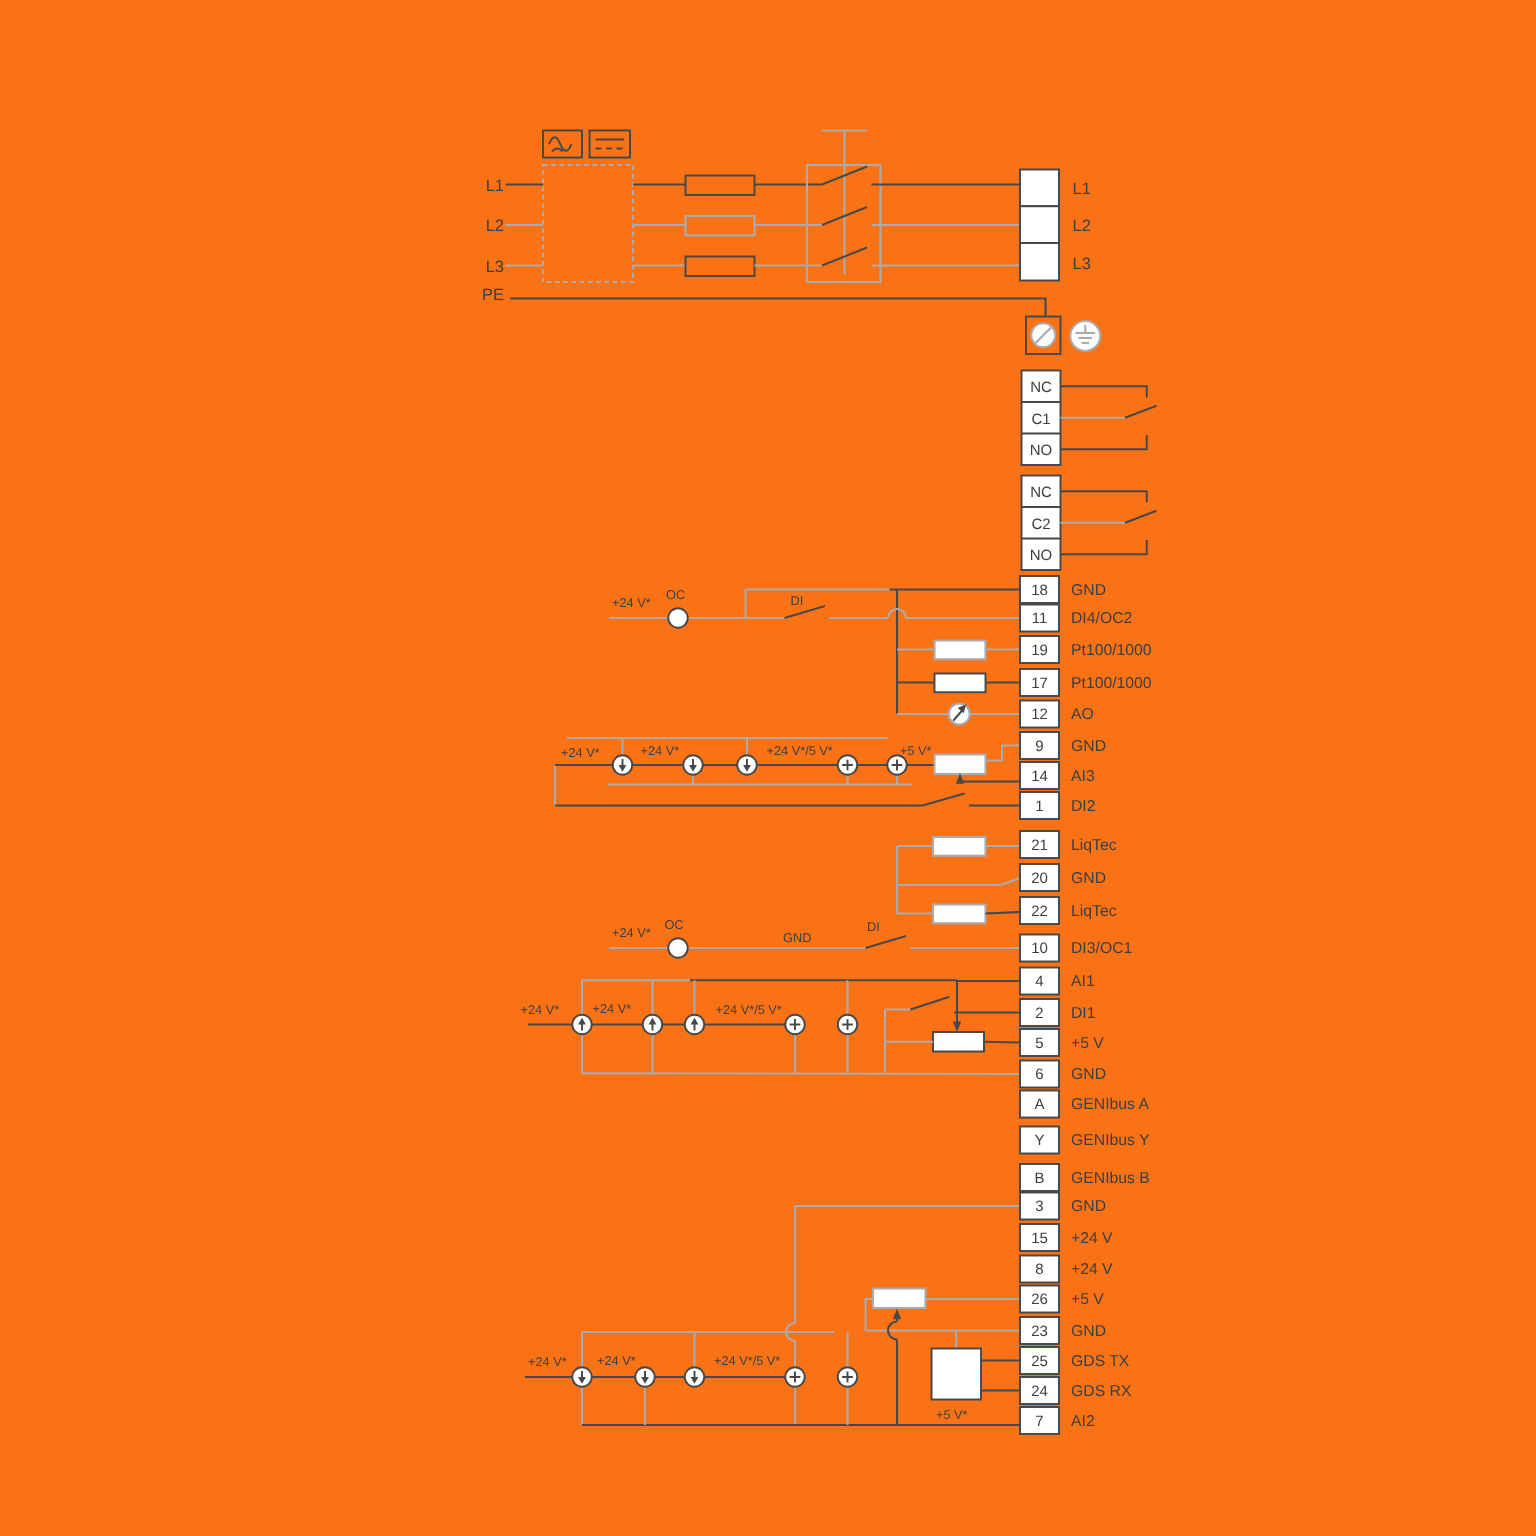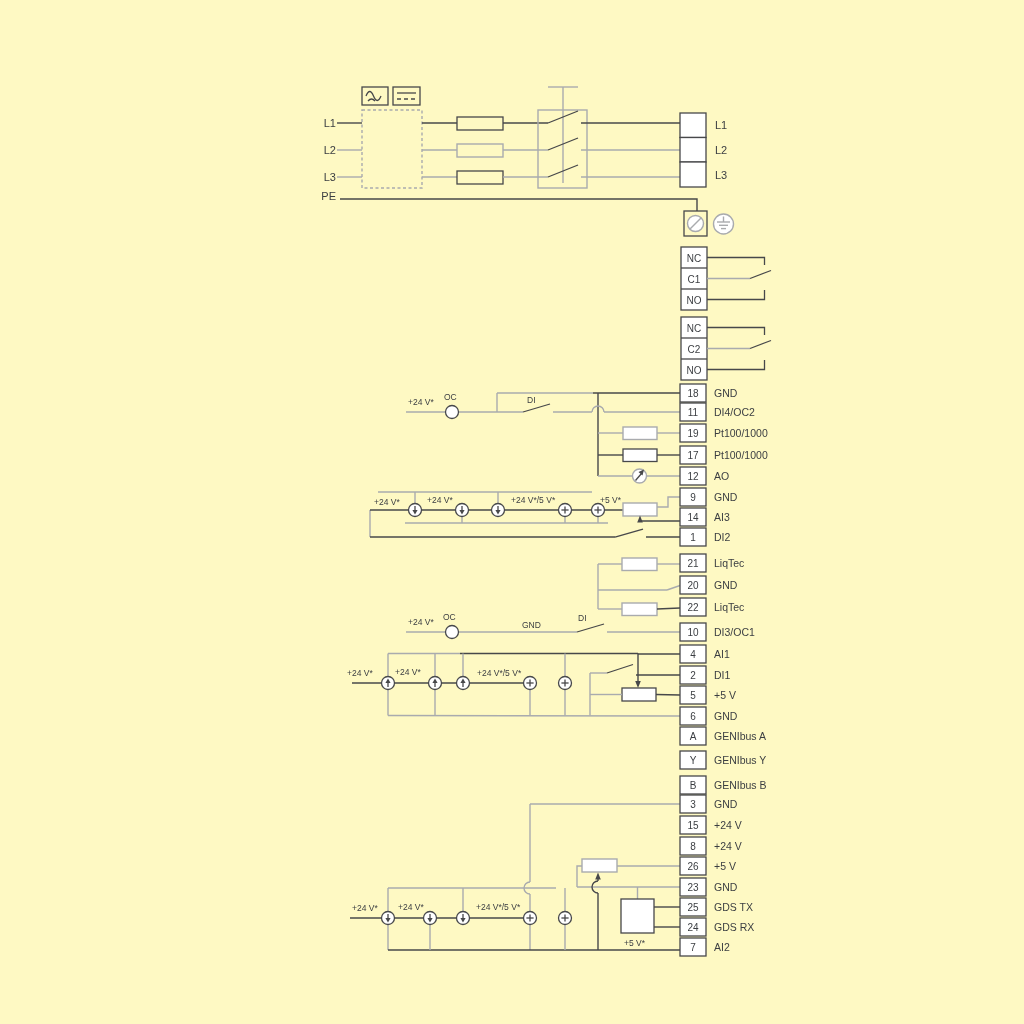--- a/index.html
+++ b/index.html
@@ -1,16 +1,16 @@
 <!DOCTYPE html>
 <html><head>
 <meta charset="utf-8">
 <style>
   html,body{margin:0;padding:0;background:#ffffff;}
-  .stage{width:1024px;height:1024px;position:relative;background:#fef9c3;overflow:hidden;}
+  .stage{width:1024px;height:1024px;position:relative;background:#f97316;overflow:hidden;}
   svg{display:block;}
   text{font-family:"Liberation Sans","DejaVu Sans",sans-serif;fill:#3b3e42;}
   .tb{fill:#ffffff;stroke:#47484a;stroke-width:1.3;}
   .tn{font-size:10px;text-anchor:middle;}
   .tl{font-size:10.5px;}
   .pw{font-size:11px;}
   .sm{font-size:8.5px;}
   .dk{stroke:#47484a;stroke-width:1.4;fill:none;}
   .gy{stroke:#a9abae;stroke-width:1.4;fill:none;}
   .dk13{stroke:#47484a;stroke-width:1.3;fill:none;}

